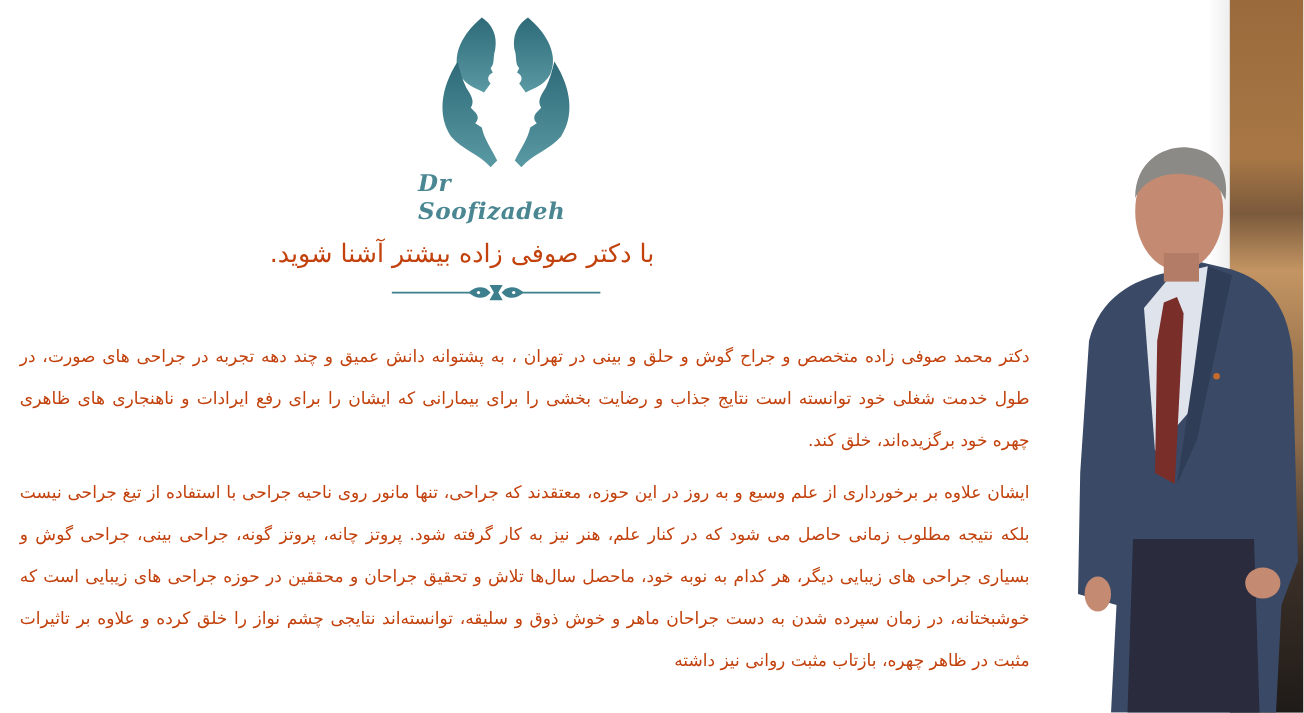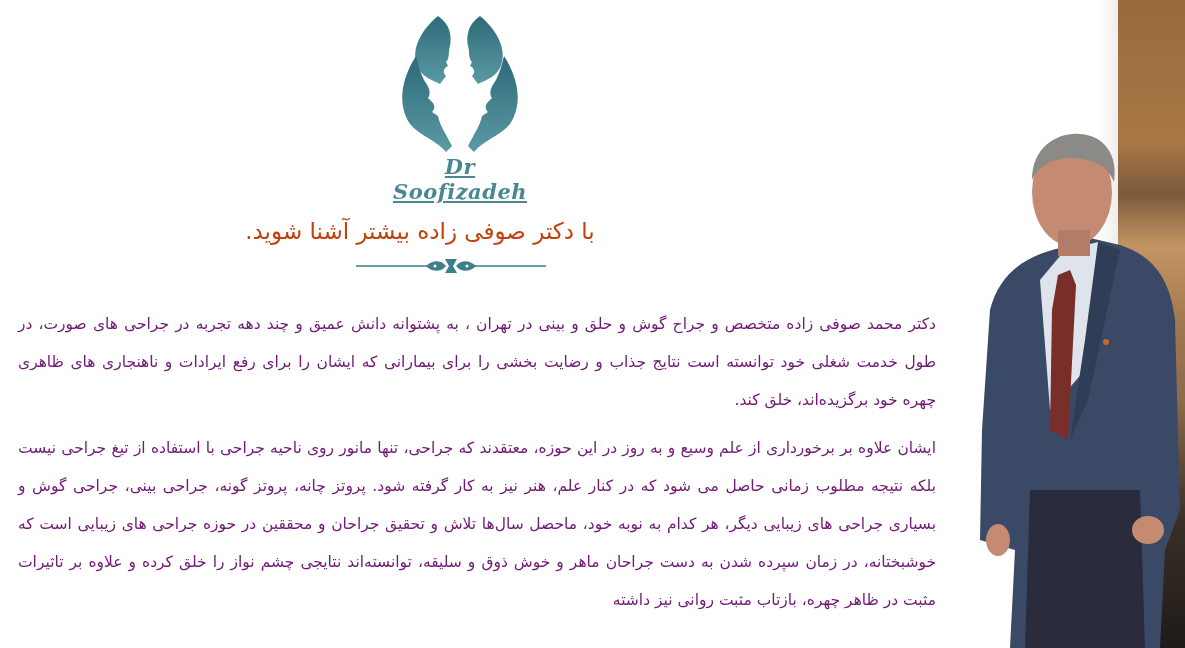--- a/index.html
+++ b/index.html
@@ -2,36 +2,36 @@
 <html><head>
   <meta charset="utf-8">
   <style>
     * { box-sizing: border-box; margin: 0; padding: 0; }
     html, body { width: 1185px; height: 648px; overflow: hidden; background: #ffffff; }
     body { position: relative; font-family: "DejaVu Sans", sans-serif; color: #111; }
 
     .logo { position: absolute; left: 380px; top: 6px; width: 160px; height: 180px; }
     .logo svg { display: block; }
     .logo-text {
-      position: absolute; left: 0; top: 148px; width: 160px; text-align: center;
+      position: absolute; left: 0; top: 148px; width: 160px; text-align: left;
       font-family: "DejaVu Serif", serif; font-style: italic; font-weight: bold;
-      font-size: 21px; color: #4a8792; letter-spacing: 0.5px; text-decoration: underline;
+      font-size: 21px; color: #4a8792; letter-spacing: 0.5px;
     }
 
     .heading {
       position: absolute; left: 200px; width: 440px; top: 218px;
       direction: rtl; text-align: center;
       font-size: 23px; color: #c2410c; font-weight: normal;
     }
     .divider { position: absolute; left: 356px; top: 258px; width: 190px; height: 16px; }
 
     .content {
       position: absolute; left: 18px; top: 305px; width: 918px;
       direction: rtl; text-align: justify;
-      font-size: 15.5px; line-height: 38px; color: #701a75;
+      font-size: 15.5px; line-height: 38px; color: #c2410c;
     }
     .content p { margin-bottom: 10px; }
 
     .photo-bg {
       position: absolute; left: 1118px; top: 0; width: 67px; height: 648px;
       background: linear-gradient(180deg, #9a6a3c 0%, #a87745 22%, #7b5a3c 30%, #c49563 38%, #a0784f 50%, #8a6a4a 62%, #3b2f28 80%, #1f1b18 100%);
     }
     .photo-shadow {
       position: absolute; left: 1098px; top: 0; width: 24px; height: 648px;
       background: linear-gradient(90deg, rgba(255,255,255,0) 0%, rgba(220,220,220,0.6) 100%);

